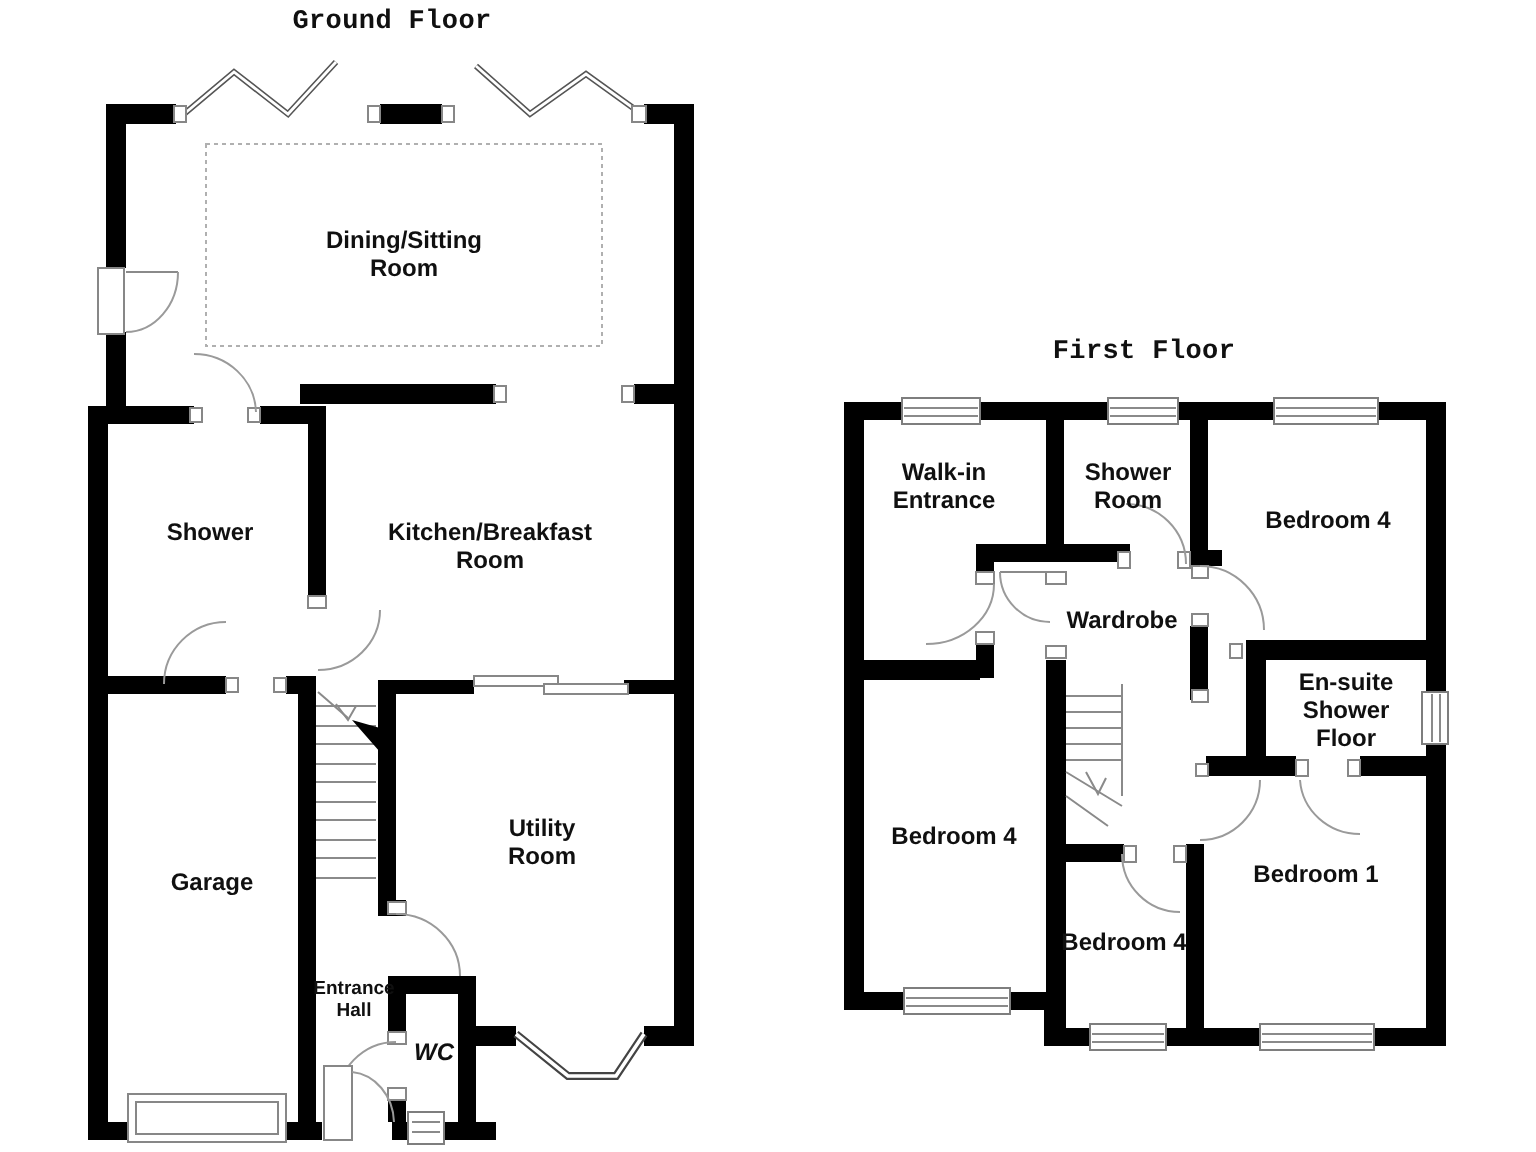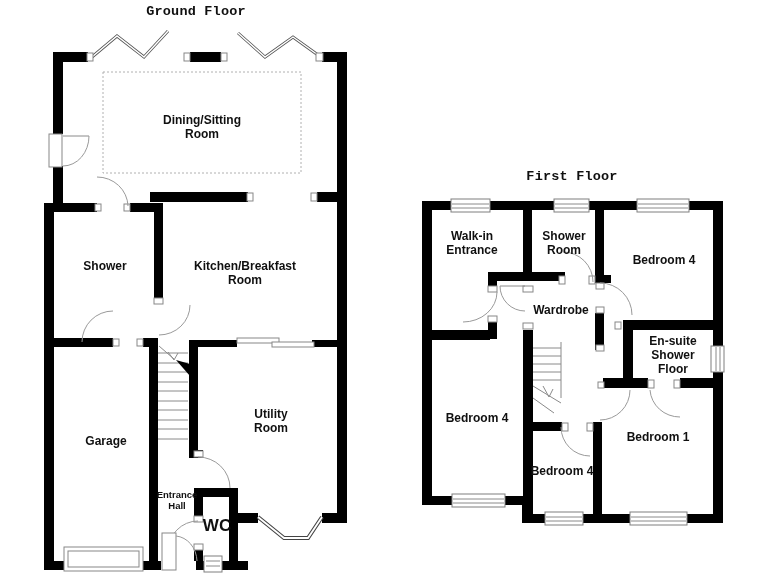--- a/index.html
+++ b/index.html
@@ -3,21 +3,21 @@
 <meta charset="utf-8">
 <style>
   html,body{margin:0;padding:0;background:#fff;}
   .canvas{position:relative;width:768px;height:576px;background:#fff;overflow:hidden;
           font-family:"Liberation Sans",sans-serif;}
   .canvas svg{position:absolute;left:0;top:0;}
   .lbl{position:absolute;transform:translate(-50%,-50%);font-weight:bold;font-size:12px;
        line-height:1.18;color:#101010;text-align:center;white-space:pre-line;}
   .ttl{font-size:13.5px;letter-spacing:.2px;font-family:Liberation Mono, monospace;}
   .sm{font-size:9.5px;}
-  .lg{font-size:17px;}
+  .lg{font-size:12px;font-style:italic;}
   
   .w{fill:#000;stroke:none;}
   .fr{fill:#fff;stroke:#878787;stroke-width:1;}
   .arc{fill:none;stroke:#9a9a9a;stroke-width:1;}
   .thin{fill:none;stroke:#8a8a8a;stroke-width:1;}
   .win{fill:#fff;stroke:#7e7e7e;stroke-width:1;}
   .winline{fill:none;stroke:#8a8a8a;stroke-width:1;}
   .dash{fill:none;stroke:#b0b0b0;stroke-width:1;stroke-dasharray:2 2;}
   .zig-o{fill:none;stroke:#555;stroke-width:3;stroke-linejoin:miter;}
   .zig-i{fill:none;stroke:#fff;stroke-width:1.4;stroke-linejoin:miter;}

